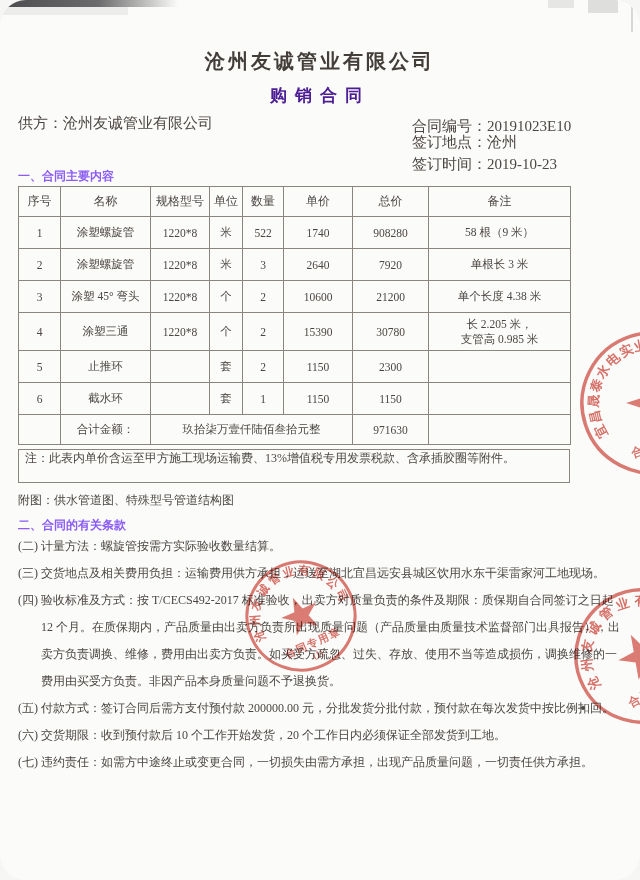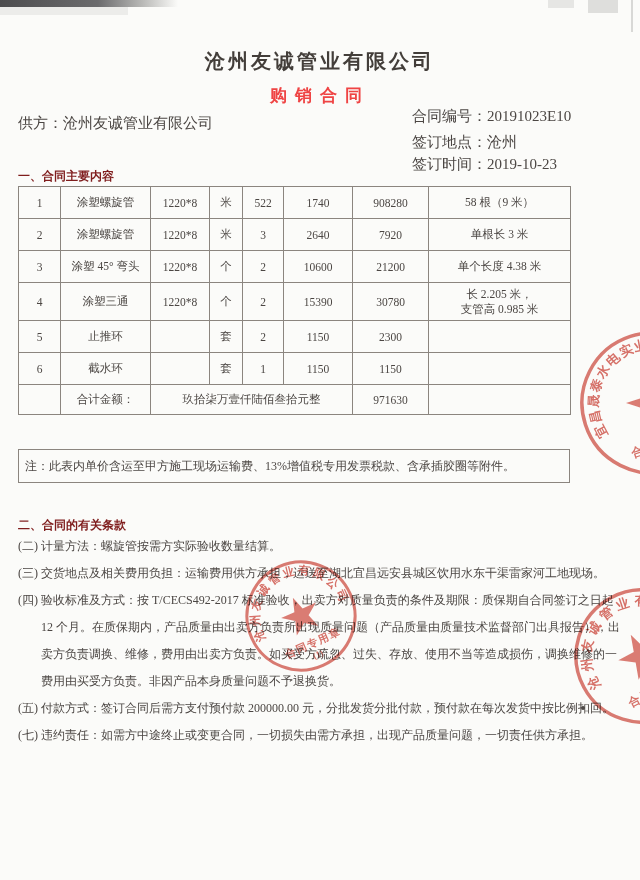--- a/index.html
+++ b/index.html
@@ -1,50 +1,50 @@
 <!DOCTYPE html>
 <html><head>
 <meta charset="utf-8">
 <style>
   html,body{margin:0;padding:0;background:#f6f6f4;}
   .page{position:relative;width:640px;height:880px;background:#fbfbf9;overflow:hidden;
-        font-family:"Liberation Serif",serif;color:#4b4643;}
+        font-family:"Liberation Serif",serif;color:#4b4643;border-radius:26px;}
   
   .smudge-tl{position:absolute;left:0;top:0;width:178px;height:7px;
     background:linear-gradient(to right,#4c4c4e 0%,#6b6b6d 55%,#b9b9b7 80%,rgba(255,255,255,0) 100%);}
   .smudge-tl2{position:absolute;left:0;top:7px;width:128px;height:8px;background:#e2e2df;opacity:.6;}
   .smudge-tr1{position:absolute;left:548px;top:0;width:26px;height:8px;background:#e6e6e4;}
   .smudge-tr2{position:absolute;left:588px;top:0;width:30px;height:13px;background:#dededc;}
   .smudge-line{position:absolute;left:631px;top:0;width:2px;height:32px;background:#d8d8d6;}
   .speck{position:absolute;left:581px;top:706px;width:4px;height:4px;background:#4e4a48;border-radius:50%;}
 
   .title{position:absolute;left:0;top:48px;width:100%;text-align:center;
     font-size:20px;font-weight:bold;letter-spacing:3px;color:#433e3a;}
   .subtitle{position:absolute;left:0;top:84px;width:100%;text-align:center;
-    font-size:17px;font-weight:bold;letter-spacing:8px;color:#ef4444;}
+    font-size:17px;font-weight:bold;letter-spacing:8px;color:#4c1d95;}
 
   .meta{position:absolute;font-size:15px;white-space:nowrap;}
   .m-sup{left:18px;top:114px;}
   .m-dem{left:18px;top:147px;}
-  .m-no{left:412px;top:107px;}
+  .m-no{left:412px;top:117px;}
   .m-pl{left:412px;top:133px;text-align:center;}
   .m-tm{left:412px;top:155px;}
-  .sec-head{position:absolute;font-size:12px;font-weight:bold;color:#7f1d1d;}
+  .sec-head{position:absolute;font-size:12px;font-weight:bold;color:#8b5cf6;}
   .sec1{left:18px;top:168px;}
   .sec2{left:18px;top:517px;text-align:center;}
 
   table.items{position:absolute;left:18px;top:186px;width:552px;border-collapse:collapse;table-layout:fixed;}
   table.items td,table.items th{border:1px solid #8b857f;text-align:center;vertical-align:middle;
     font-size:11.5px;font-weight:normal;color:#4b4643;padding:0 2px;overflow:hidden;}
   table.items th{font-size:12px;}
   tr.hh{height:30px;} tr.hr{height:32px;} tr.hr4{height:38px;} tr.ht{height:30px;padding-left:16px;}
   td.remark{white-space:pre-line;line-height:15px;}
 
   .notebox{position:absolute;left:18px;top:449px;width:544px;height:32px;border:1px solid #8b857f;
-    display:flex;align-items:center;padding-left:6px;font-size:12px;white-space:nowrap;}
+    display:flex;padding-left:6px;font-size:12px;white-space:nowrap;}
   .attach{position:absolute;left:18px;top:492px;font-size:12px;}
 
   .clauses{position:absolute;left:18px;top:533px;width:608px;}
   .clauses p{margin:0;font-size:12px;line-height:27px;white-space:pre-line;}
   .clauses p.hang{padding-left:23px;text-indent:-23px;}
 
   .stamp{position:absolute;mix-blend-mode:multiply;opacity:.9;}
   .seal-ring{fill:none;stroke:rgba(206,72,61,.8);}
   .seal-star{fill:rgba(210,76,65,.8);}
   .seal-text{fill:rgba(206,70,60,.85);font-weight:bold;font-family:"Liberation Serif",serif;}
@@ -76,20 +76,30 @@
       <col style="width:42px">
         <col style="width:90px">
         <col style="width:59px">
         <col style="width:33px">
       <col style="width:41px">
         <col style="width:69px">
         <col style="width:76px">
         <col style="width:142px">
     </colgroup>
     <tbody>
+        <tr class="hh">
+      <th>序号</th>
+      <th>名称</th>
+      <th>规格型号</th>
+      <th>单位</th>
+      <th>数量</th>
+      <th>单价</th>
+      <th>总价</th>
+      <th>备注</th>
+    </tr>
     <tr class="hr">
       <td>1</td>
       <td>涂塑螺旋管</td>
       <td>1220*8</td>
       <td>米</td>
       <td>522</td>
       <td>1740</td>
       <td>908280</td>
       <td class="remark">58 根（9 米）</td>
     </tr>
@@ -150,31 +160,33 @@
       <td colspan="4">玖拾柒万壹仟陆佰叁拾元整</td>
       <td>971630</td>
       <td></td>
     </tr>
   </tbody>
     </table>
 
   <div class="notebox">
       <span>注：此表内单价含运至甲方施工现场运输费、13%增值税专用发票税款、含承插胶圈等附件。</span>
     </div>
+  <div class="attach">附图：供水管道图、特殊型号管道结构图</div>
 
   <div class="sec-head sec2">二、合同的有关条款</div>
 
   <div class="clauses">
     <p>(二) 计量方法：螺旋管按需方实际验收数量结算。</p>
     <p>(三) 交货地点及相关费用负担：运输费用供方承担，运送至湖北宜昌远安县城区饮用水东干渠雷家河工地现场。</p>
     <p class="hang">(四) 验收标准及方式：按 T/CECS492-2017 标准验收，出卖方对质量负责的条件及期限：质保期自合同签订之日起
 12 个月。在质保期内，产品质量由出卖方负责所出现质量问题（产品质量由质量技术监督部门出具报告），出
 卖方负责调换、维修，费用由出卖方负责。如买受方疏忽、过失、存放、使用不当等造成损伤，调换维修的一
 费用由买受方负责。非因产品本身质量问题不予退换货。</p>
     <p>(五) 付款方式：签订合同后需方支付预付款 200000.00 元，分批发货分批付款，预付款在每次发货中按比例扣回。</p>
+    <p>(六) 交货期限：收到预付款后 10 个工作开始发货，20 个工作日内必须保证全部发货到工地。</p>
     <p>(七) 违约责任：如需方中途终止或变更合同，一切损失由需方承担，出现产品质量问题，一切责任供方承担。</p>
   </div>
 
   <svg class="stamp" style="left:567px;top:318px;transform:rotate(-18deg);" width="170" height="170" viewBox="-85 -85 170 170">
     <circle class="seal-ring" r="70" stroke-width="3.5"></circle>
     <path id="arcA" d="M -50.7 18.5 A 54 54 0 1 1 50.7 18.5" fill="none"></path>
     <text class="seal-text" font-size="13" letter-spacing="1.5" text-anchor="middle">
       <textPath href="#arcA" startOffset="50%">宜昌晟泰水电实业有限责任公司</textPath>
     </text>
     <polygon class="seal-star" points="0,-26 5.84,-8.03 24.73,-8.03 9.45,3.07 15.28,21.03 0,9.93 -15.28,21.03 -9.45,3.07 -24.73,-8.03 -5.84,-8.03"></polygon>

